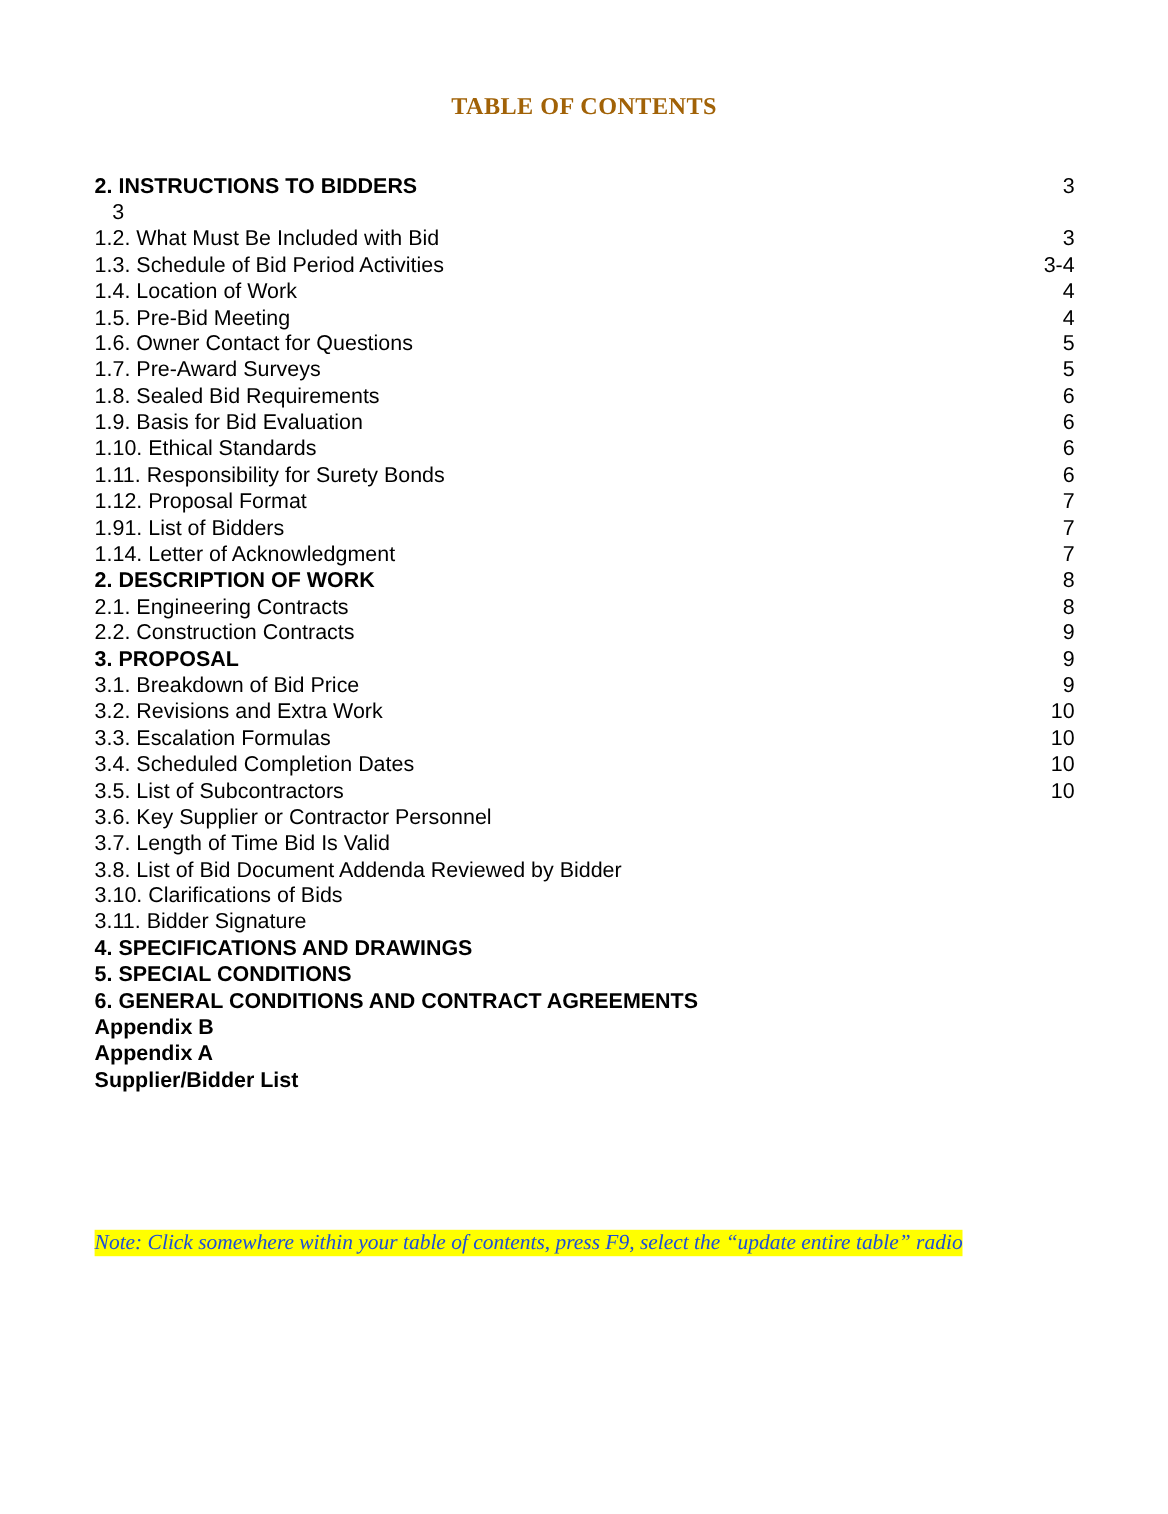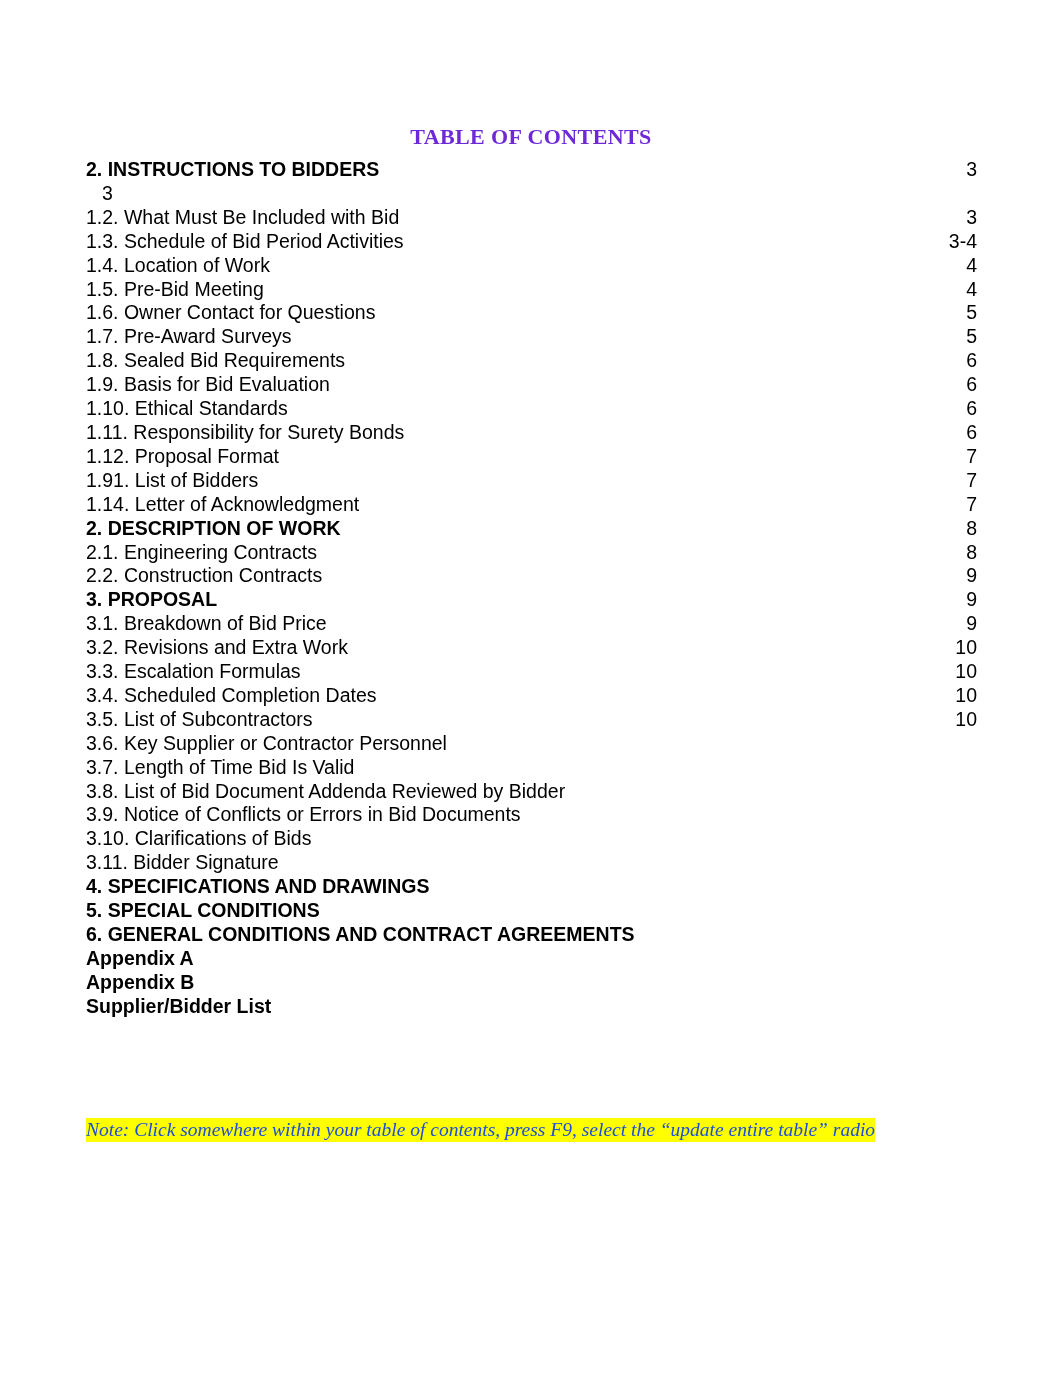--- a/index.html
+++ b/index.html
@@ -27,22 +27,21 @@
   .doc-title {
     position: absolute;
     top: 84px;
     left: 0;
     width: 1062px;
     text-align: center;
     font-family: "Liberation Serif", serif;
     font-weight: bold;
     font-size: 22px;
     letter-spacing: 0.4px;
-    color: #6d28d9;
-    margin-top: 40px;
+    color: #a16207;
   }
 
   
   .toc {
     position: absolute;
     top: 158px;
     left: 86px;
     width: 891px;
   }
 
@@ -198,49 +197,45 @@
       </div>
       <div class="toc-row lvl2">
         <span class="toc-label">3.7. Length of Time Bid Is Valid</span>
         <span class="toc-page"></span>
       </div>
       <div class="toc-row lvl2">
         <span class="toc-label">3.8. List of Bid Document Addenda Reviewed by Bidder</span>
         <span class="toc-page"></span>
       </div>
       <div class="toc-row lvl2">
-        <span class="toc-label">3.9. Notice of Conflicts or Errors in Bid Documents</span>
-        <span class="toc-page"></span>
-      </div>
-      <div class="toc-row lvl2">
         <span class="toc-label">3.10. Clarifications of Bids</span>
         <span class="toc-page"></span>
       </div>
       <div class="toc-row lvl2">
         <span class="toc-label">3.11. Bidder Signature</span>
         <span class="toc-page"></span>
       </div>
       <div class="toc-row lvl1">
         <span class="toc-label">4. SPECIFICATIONS AND DRAWINGS</span>
         <span class="toc-page"></span>
       </div>
       <div class="toc-row lvl1">
         <span class="toc-label">5. SPECIAL CONDITIONS</span>
         <span class="toc-page"></span>
       </div>
       <div class="toc-row lvl1">
         <span class="toc-label">6. GENERAL CONDITIONS AND CONTRACT AGREEMENTS</span>
         <span class="toc-page"></span>
       </div>
       <div class="toc-row lvl1">
+        <span class="toc-label">Appendix B</span>
+        <span class="toc-page"></span>
+      </div>
+      <div class="toc-row lvl1">
         <span class="toc-label">Appendix A</span>
-        <span class="toc-page"></span>
-      </div>
-      <div class="toc-row lvl1">
-        <span class="toc-label">Appendix B</span>
         <span class="toc-page"></span>
       </div>
       <div class="toc-row lvl1">
         <span class="toc-label">Supplier/Bidder List</span>
         <span class="toc-page"></span>
       </div>
     </div>
 
   <div class="note">
     <span class="hl">Note: Click somewhere within your table of contents, press F9, select the “update entire table” radio</span><br>

